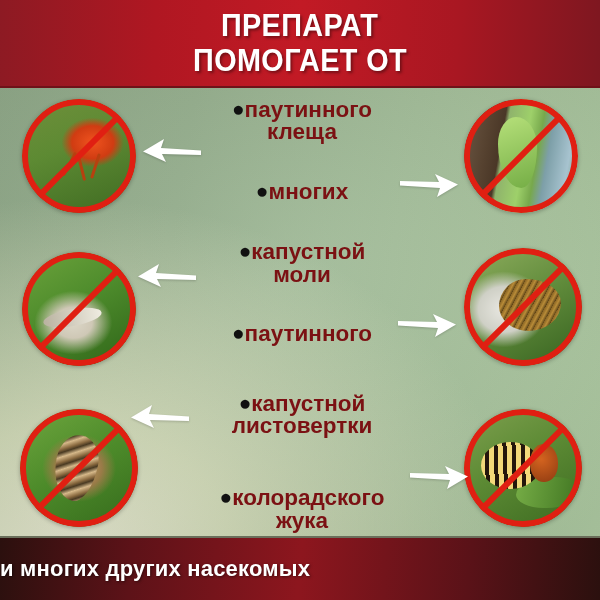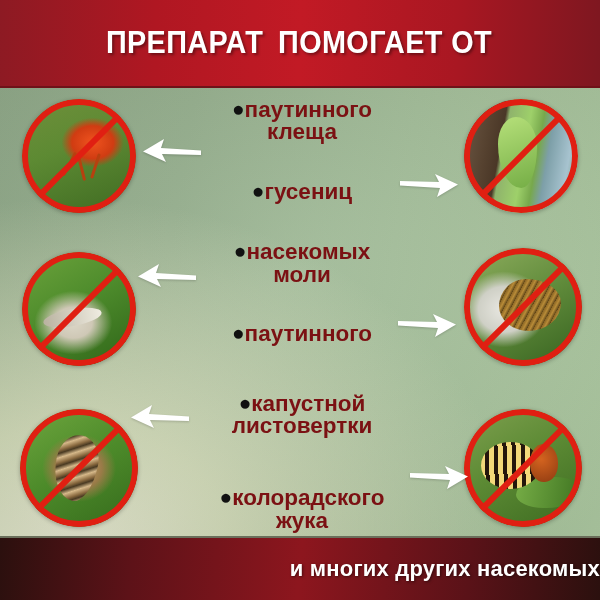--- a/index.html
+++ b/index.html
@@ -16,30 +16,30 @@
         radial-gradient(120% 95% at 12% 92%, #e4e6cf 0%, #cfd8b6 22%, rgba(168,190,150,0) 62%),
         linear-gradient(100deg,#8fa888 0%,#93ad8b 30%,#a0bb96 62%,#aecaa2 100%);
   }
   .bg-veil{position:absolute;inset:0;
       background:radial-gradient(90% 70% at 50% 45%, rgba(255,255,255,.10) 0%, rgba(0,0,0,.06) 80%);}
 
   
   .header{position:absolute;left:0;top:0;width:600px;height:86px;
     background:linear-gradient(92deg,#8d1a23 0%,#b01722 26%,#c21a25 50%,#a91722 76%,#7e1720 100%);
     border-bottom:2px solid #6f1219;}
-  .header-inner{position:absolute;inset:0;display:flex;flex-direction:row;
+  .header-inner{position:absolute;inset:0;display:flex;flex-direction:column;
     align-items:center;justify-content:center;gap:1px;}
   .header-line{color:#ffffff;font-weight:bold;font-size:31px;line-height:1.08;
     letter-spacing:.4px;transform:scaleX(.93);transform-origin:center;
     text-shadow:2px 2px 3px rgba(0,0,0,.38);white-space:nowrap;}
 
   
   .footer{position:absolute;left:0;bottom:0;width:600px;height:62px;
     background:linear-gradient(95deg,#2b100e 0%,#5d1218 22%,#8d161e 50%,#5a1218 78%,#2b100e 100%);
-    border-top:2px solid #6a6f5b;display:flex;align-items:center;justify-content:flex-end;}
+    border-top:2px solid #6a6f5b;display:flex;align-items:center;justify-content:flex-start;}
   .footer-text{color:#ffffff;font-weight:bold;font-size:22px;letter-spacing:.2px;
     text-shadow:1px 1px 3px rgba(0,0,0,.5);white-space:nowrap;}
 
   
   .list{position:absolute;left:186px;top:92px;width:232px;height:440px;
     display:flex;flex-direction:column;justify-content:flex-end;}
   .li{color:#7b1113;font-weight:bold;font-size:22.5px;line-height:1.00;
       text-align:center;white-space:pre-line;}
   .li .bullet{color:#111;font-size:21px;line-height:1;vertical-align:1px;}
   .li .txt{display:inline;}
@@ -109,24 +109,24 @@
       <div class="header-line">ПОМОГАЕТ ОТ</div>
     </div>
   </div>
 
   <div class="list">
     <div class="li" style="margin-top:6px">
       <span class="bullet">●</span><span class="txt">паутинного
 клеща</span>
     </div>
     <div class="li" style="margin-top:14px">
-      <span class="bullet">●</span><span class="txt">гусениц</span>
+      <span class="bullet">●</span><span class="txt">многих</span>
     </div>
     <div class="li" style="margin-top:14px">
-      <span class="bullet">●</span><span class="txt">насекомых
+      <span class="bullet">●</span><span class="txt">капустной
 моли</span>
     </div>
     <div class="li" style="margin-top:13px">
       <span class="bullet">●</span><span class="txt">паутинного</span>
     </div>
     <div class="li" style="margin-top:24px">
       <span class="bullet">●</span><span class="txt">капустной
 листовертки</span>
     </div>
     <div class="li" style="margin-top:26px">

